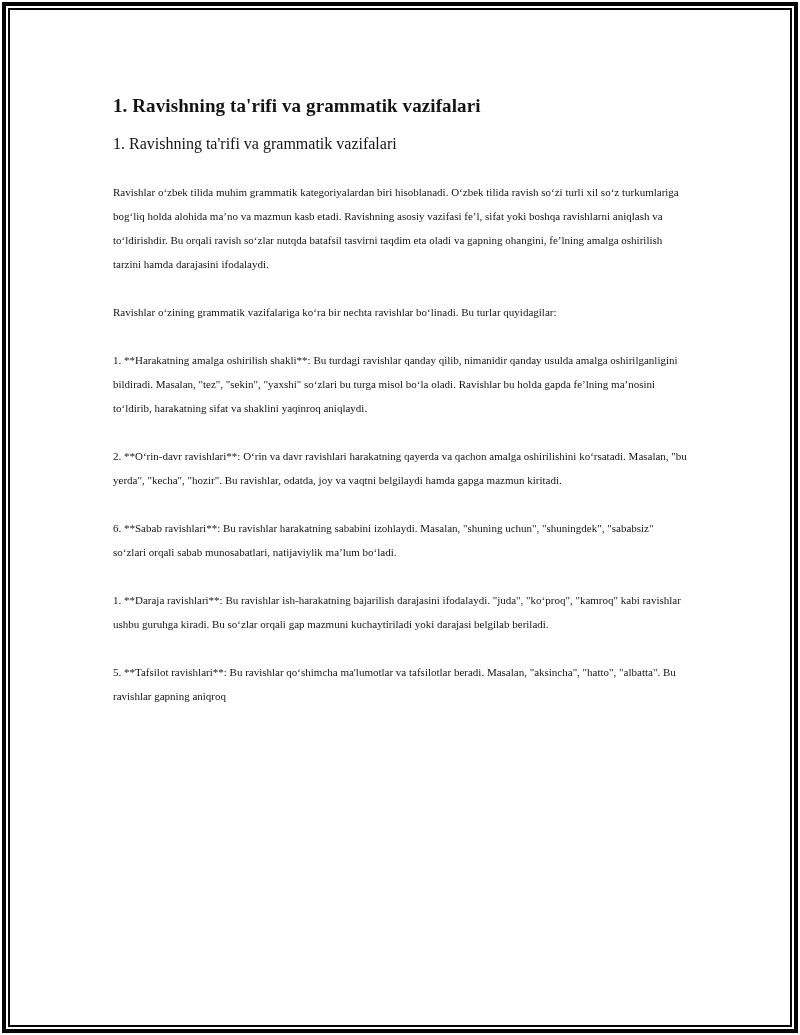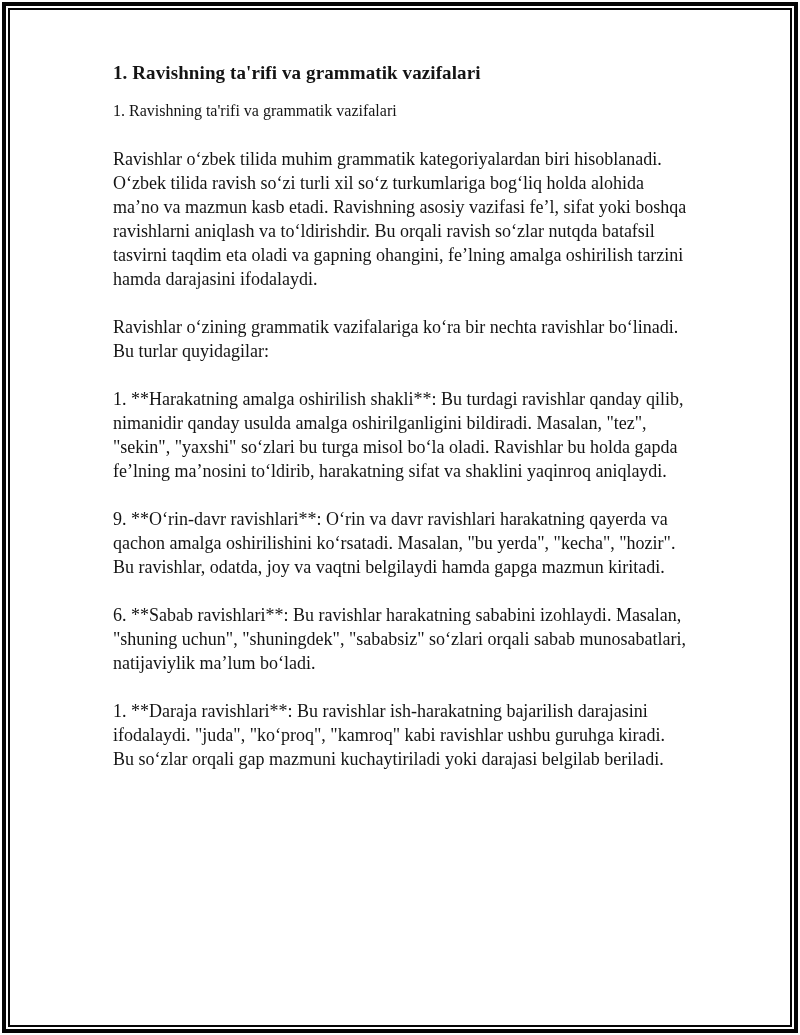--- a/index.html
+++ b/index.html
@@ -26,52 +26,53 @@
     position: absolute;
     top: 2px; left: 2px; right: 2px; bottom: 2px;
     border: 2px solid #050505;
     box-sizing: border-box;
     overflow: hidden;
   }
   .content {
     box-sizing: border-box;
     width: 100%;
     height: 100%;
-    padding: 50px 103px 40px 103px;
+    padding: 83px 103px 40px 103px;
   }
   .doc-title {
     font-size: 19px;
     font-weight: bold;
     line-height: 26px;
     margin: 0 0 13px 0;
     letter-spacing: 0.1px;
   }
   .doc-subtitle {
     font-size: 16px;
     line-height: 24px;
     margin: 0 0 24px 0;
   }
   .doc-paragraph {
-    font-size: 18px;
+    font-size: 11px;
     line-height: 24px;
     margin: 0 0 24px 0;
     text-align: left;
   }
 </style>
 </head>
 <body>
 
 <div class="page">
   <div class="frame-outer">
     <div class="frame-inner">
       <div class="content">
         <h1 class="doc-title">1. Ravishning ta'rifi va grammatik vazifalari</h1>
         <p class="doc-subtitle">1. Ravishning ta'rifi va grammatik vazifalari</p>
         <p class="doc-paragraph">Ravishlar oʻzbek tilida muhim grammatik kategoriyalardan biri hisoblanadi. Oʻzbek tilida ravish soʻzi turli xil soʻz turkumlariga bogʻliq holda alohida ma’no va mazmun kasb etadi. Ravishning asosiy vazifasi fe’l, sifat yoki boshqa ravishlarni aniqlash va toʻldirishdir. Bu orqali ravish soʻzlar nutqda batafsil tasvirni taqdim eta oladi va gapning ohangini, fe’lning amalga oshirilish tarzini hamda darajasini ifodalaydi.</p>
         <p class="doc-paragraph">Ravishlar oʻzining grammatik vazifalariga koʻra bir nechta ravishlar boʻlinadi. Bu turlar quyidagilar:</p>
         <p class="doc-paragraph">1. **Harakatning amalga oshirilish shakli**: Bu turdagi ravishlar qanday qilib, nimanidir qanday usulda amalga oshirilganligini bildiradi. Masalan, "tez", "sekin", "yaxshi" soʻzlari bu turga misol boʻla oladi. Ravishlar bu holda gapda fe’lning ma’nosini toʻldirib, harakatning sifat va shaklini yaqinroq aniqlaydi.</p>
-        <p class="doc-paragraph">9. **Oʻrin-davr ravishlari**: Oʻrin va davr ravishlari harakatning qayerda va qachon amalga oshirilishini koʻrsatadi. Masalan, "bu yerda", "kecha", "hozir". Bu ravishlar, odatda, joy va vaqtni belgilaydi hamda gapga mazmun kiritadi.</p>
+        <p class="doc-paragraph">2. **Oʻrin-davr ravishlari**: Oʻrin va davr ravishlari harakatning qayerda va qachon amalga oshirilishini koʻrsatadi. Masalan, "bu yerda", "kecha", "hozir". Bu ravishlar, odatda, joy va vaqtni belgilaydi hamda gapga mazmun kiritadi.</p>
         <p class="doc-paragraph">6. **Sabab ravishlari**: Bu ravishlar harakatning sababini izohlaydi. Masalan, "shuning uchun", "shuningdek", "sababsiz" soʻzlari orqali sabab munosabatlari, natijaviylik ma’lum boʻladi.</p>
         <p class="doc-paragraph">1. **Daraja ravishlari**: Bu ravishlar ish-harakatning bajarilish darajasini ifodalaydi. "juda", "koʻproq", "kamroq" kabi ravishlar ushbu guruhga kiradi. Bu soʻzlar orqali gap mazmuni kuchaytiriladi yoki darajasi belgilab beriladi.</p>
+        <p class="doc-paragraph">5. **Tafsilot ravishlari**: Bu ravishlar qoʻshimcha ma'lumotlar va tafsilotlar beradi. Masalan, "aksincha", "hatto", "albatta". Bu ravishlar gapning aniqroq</p>
       </div>
     </div>
   </div>
 </div>
 
 </body></html>

